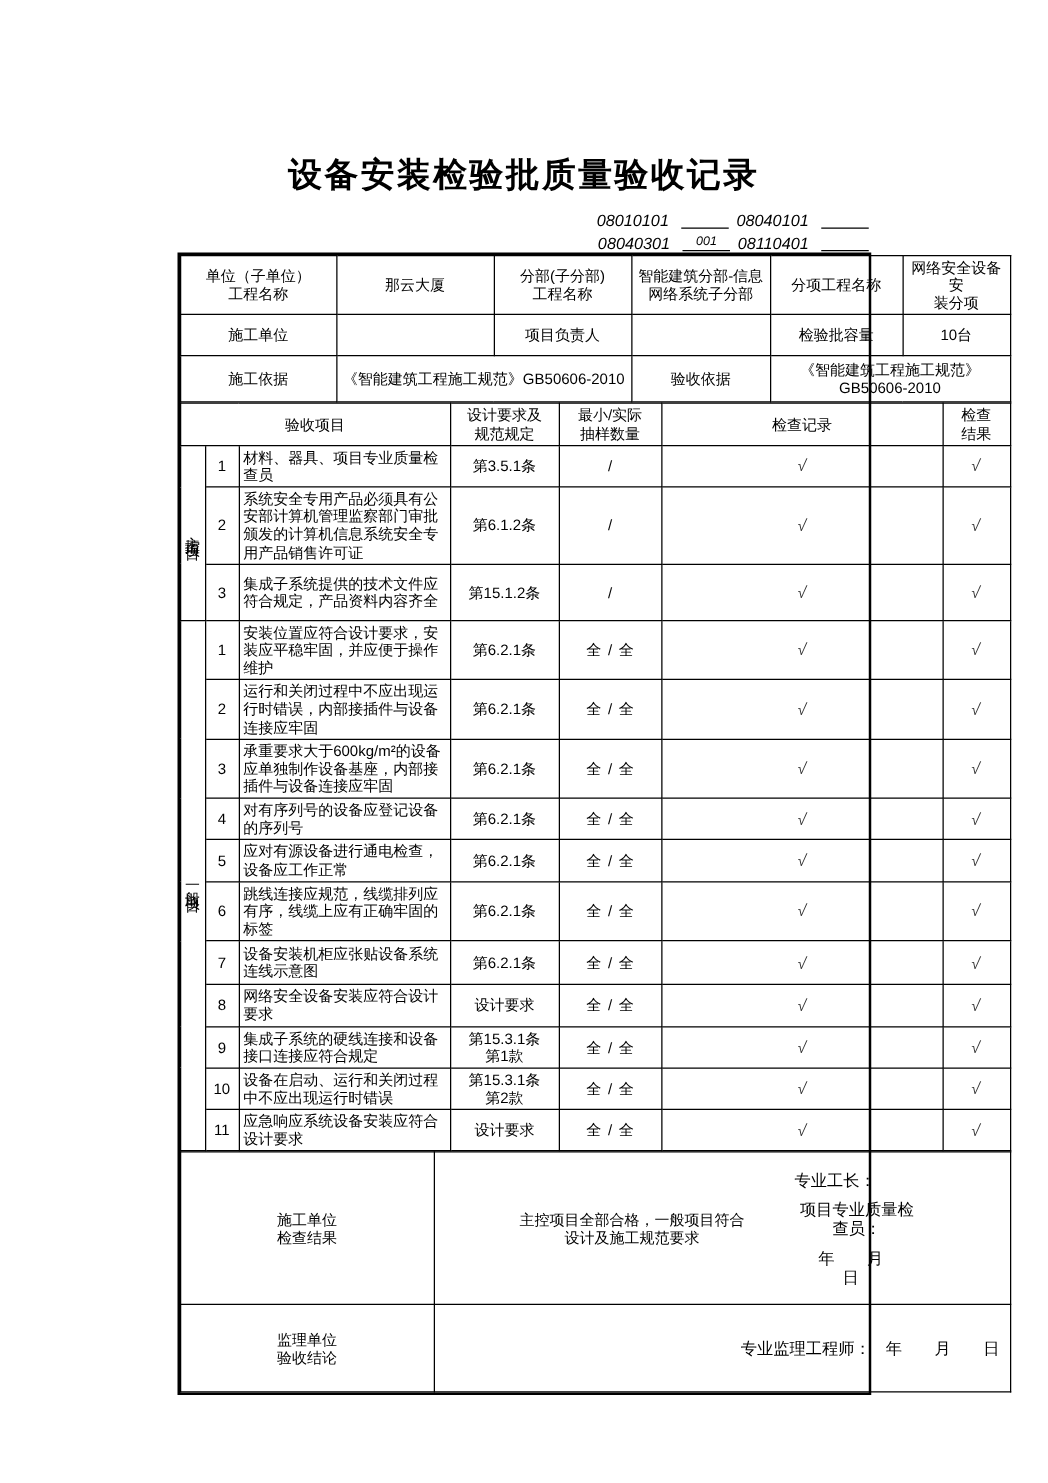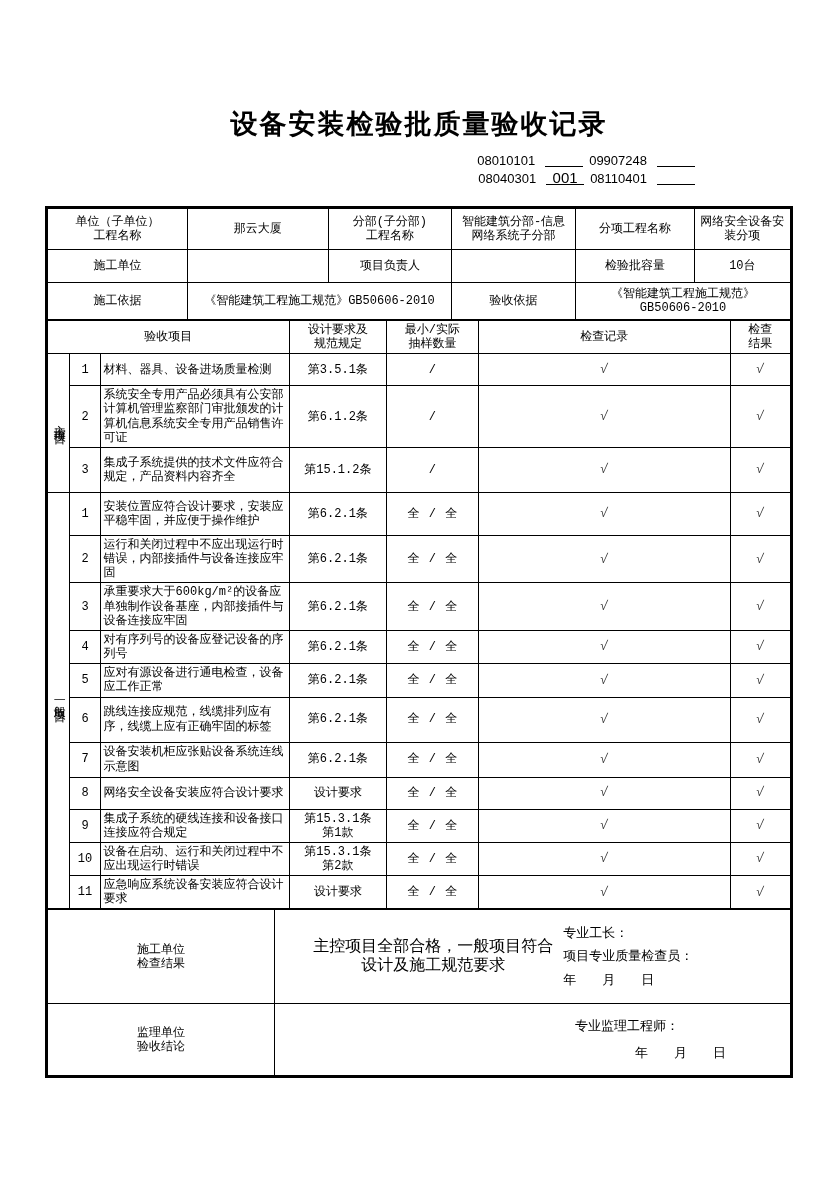--- a/index.html
+++ b/index.html
@@ -5,77 +5,78 @@
   * { box-sizing: border-box; margin: 0; padding: 0; }
   body {
     width: 838px; height: 1186px; margin: 0; background: #ffffff;
     font-family: "Liberation Sans", sans-serif; color: #000;
   }
   .sheet { width: 838px; height: 1186px; position: relative; }
   .doc-title {
     padding-top: 106px; text-align: center;
     font-size: 27px; font-weight: bold; letter-spacing: 2px;
     font-family: "Liberation Serif", serif;
-  }
-  .codes { width: 664px; margin: 8px auto 20px auto; }
+    margin-top: 16px;
+  }
+  .codes { width: 664px; margin: 8px auto 0 auto; font-style: italic; }
   .code-row {
     display: flex; justify-content: flex-end; align-items: flex-end;
     height: 18px; padding-right: 50px; font-size: 13px;
   }
   .code-num { display: inline-block; }
   .code-fill {
     display: inline-block; min-width: 38px; height: 15px;
     border-bottom: 1px solid #000; text-align: center;
-    font-size: 15px; margin: 0 6px 1px 10px; line-height: 15px;
-  }
-  .frame { width: 748px; margin: 0 auto; border: 2px solid #000; font-family: Liberation Mono, monospace; }
+    font-size: 10px; margin: 0 6px 1px 10px; line-height: 15px;
+  }
+  .frame { width: 555px; margin: 0 auto; border: 2px solid #000; }
   table { border-collapse: collapse; width: 100%; table-layout: fixed; }
   td {
     border: 1px solid #000; font-size: 12px; line-height: 1.18;
     text-align: center; vertical-align: middle; padding: 2px;
     white-space: pre-line; overflow: hidden;
   }
   td.desc { text-align: left; padding: 2px 3px; }
   td.cat { padding: 0; }
   .vtext {
     writing-mode: vertical-lr; text-orientation: upright;
     letter-spacing: 3px; font-size: 12px; display: inline-block;
   }
   .check { font-size: 13px; color: #333; transform: skewX(-8deg); display: inline-block; }
   .sample { word-spacing: 2px; }
   .h41{height:41px}.h33{height:33px}.h37{height:37px}
   .h32{height:32px}.h58{height:58px}.h45{height:45px}.h43{height:43px}
   .h47{height:47px}.h30{height:30px}.h35{height:35px}.h31{height:31px}
   .h94{height:94px}.h70{height:70px}
   .concl-cell { padding: 0; }
   .concl-flex { display: flex; align-items: center; width: 100%; height: 100%; }
-  .concl-text { flex: 0 0 260px; margin-left: 28px; text-align: center; font-size: 16px; white-space: pre-line; }
+  .concl-text { flex: 0 0 260px; margin-left: 28px; text-align: center; font-size: 12px; white-space: pre-line; }
   .sig-block {
     flex: 1; display: flex; flex-direction: column; gap: 8px;
     align-items: flex-start; padding-right: 72px; font-size: 13px;
   }
   .sig-date { padding-right: 10px; }
   .sup-block {
-    margin-left: auto; width: 215px; display: flex; flex-direction: column;
+    margin-left: auto; width: 215px; display: flex; flex-direction: row;
     gap: 12px; align-items: flex-start; font-size: 13px; padding-right: 4px; text-align: center;
   }
   .sup-date { align-self: center; }
 </style>
 </head>
 <body>
 
 <div class="sheet">
 
   <div class="doc-title">设备安装检验批质量验收记录</div>
 
   <div class="codes">
     <div class="code-row">
       <span class="code-num">08010101</span>
       <span class="code-fill"></span>
-      <span class="code-num">09907248</span>
+      <span class="code-num">08040101</span>
       <span class="code-fill"></span>
     </div>
     <div class="code-row">
       <span class="code-num">08040301</span>
       <span class="code-fill">001</span>
       <span class="code-num">08110401</span>
       <span class="code-fill"></span>
     </div>
   </div>
 
@@ -139,21 +140,21 @@
         <td>最小/实际
 抽样数量</td>
         <td>检查记录</td>
         <td>检查
 结果</td>
       </tr>
 
       <tr class="h32">
         <td class="cat" rowspan="3"><span class="vtext">主控项目</span></td>
         <td>1</td>
-        <td class="desc">材料、器具、设备进场质量检测</td>
+        <td class="desc">材料、器具、项目专业质量检查员</td>
         <td>第3.5.1条</td>
         <td class="sample">/</td>
         <td><span class="check">√</span></td>
         <td><span class="check">√</span></td>
       </tr>
       <tr class="h58">
         <td>2</td>
         <td class="desc">系统安全专用产品必须具有公安部计算机管理监察部门审批颁发的计算机信息系统安全专用产品销售许可证</td>
         <td>第6.1.2条</td>
         <td class="sample">/</td>

